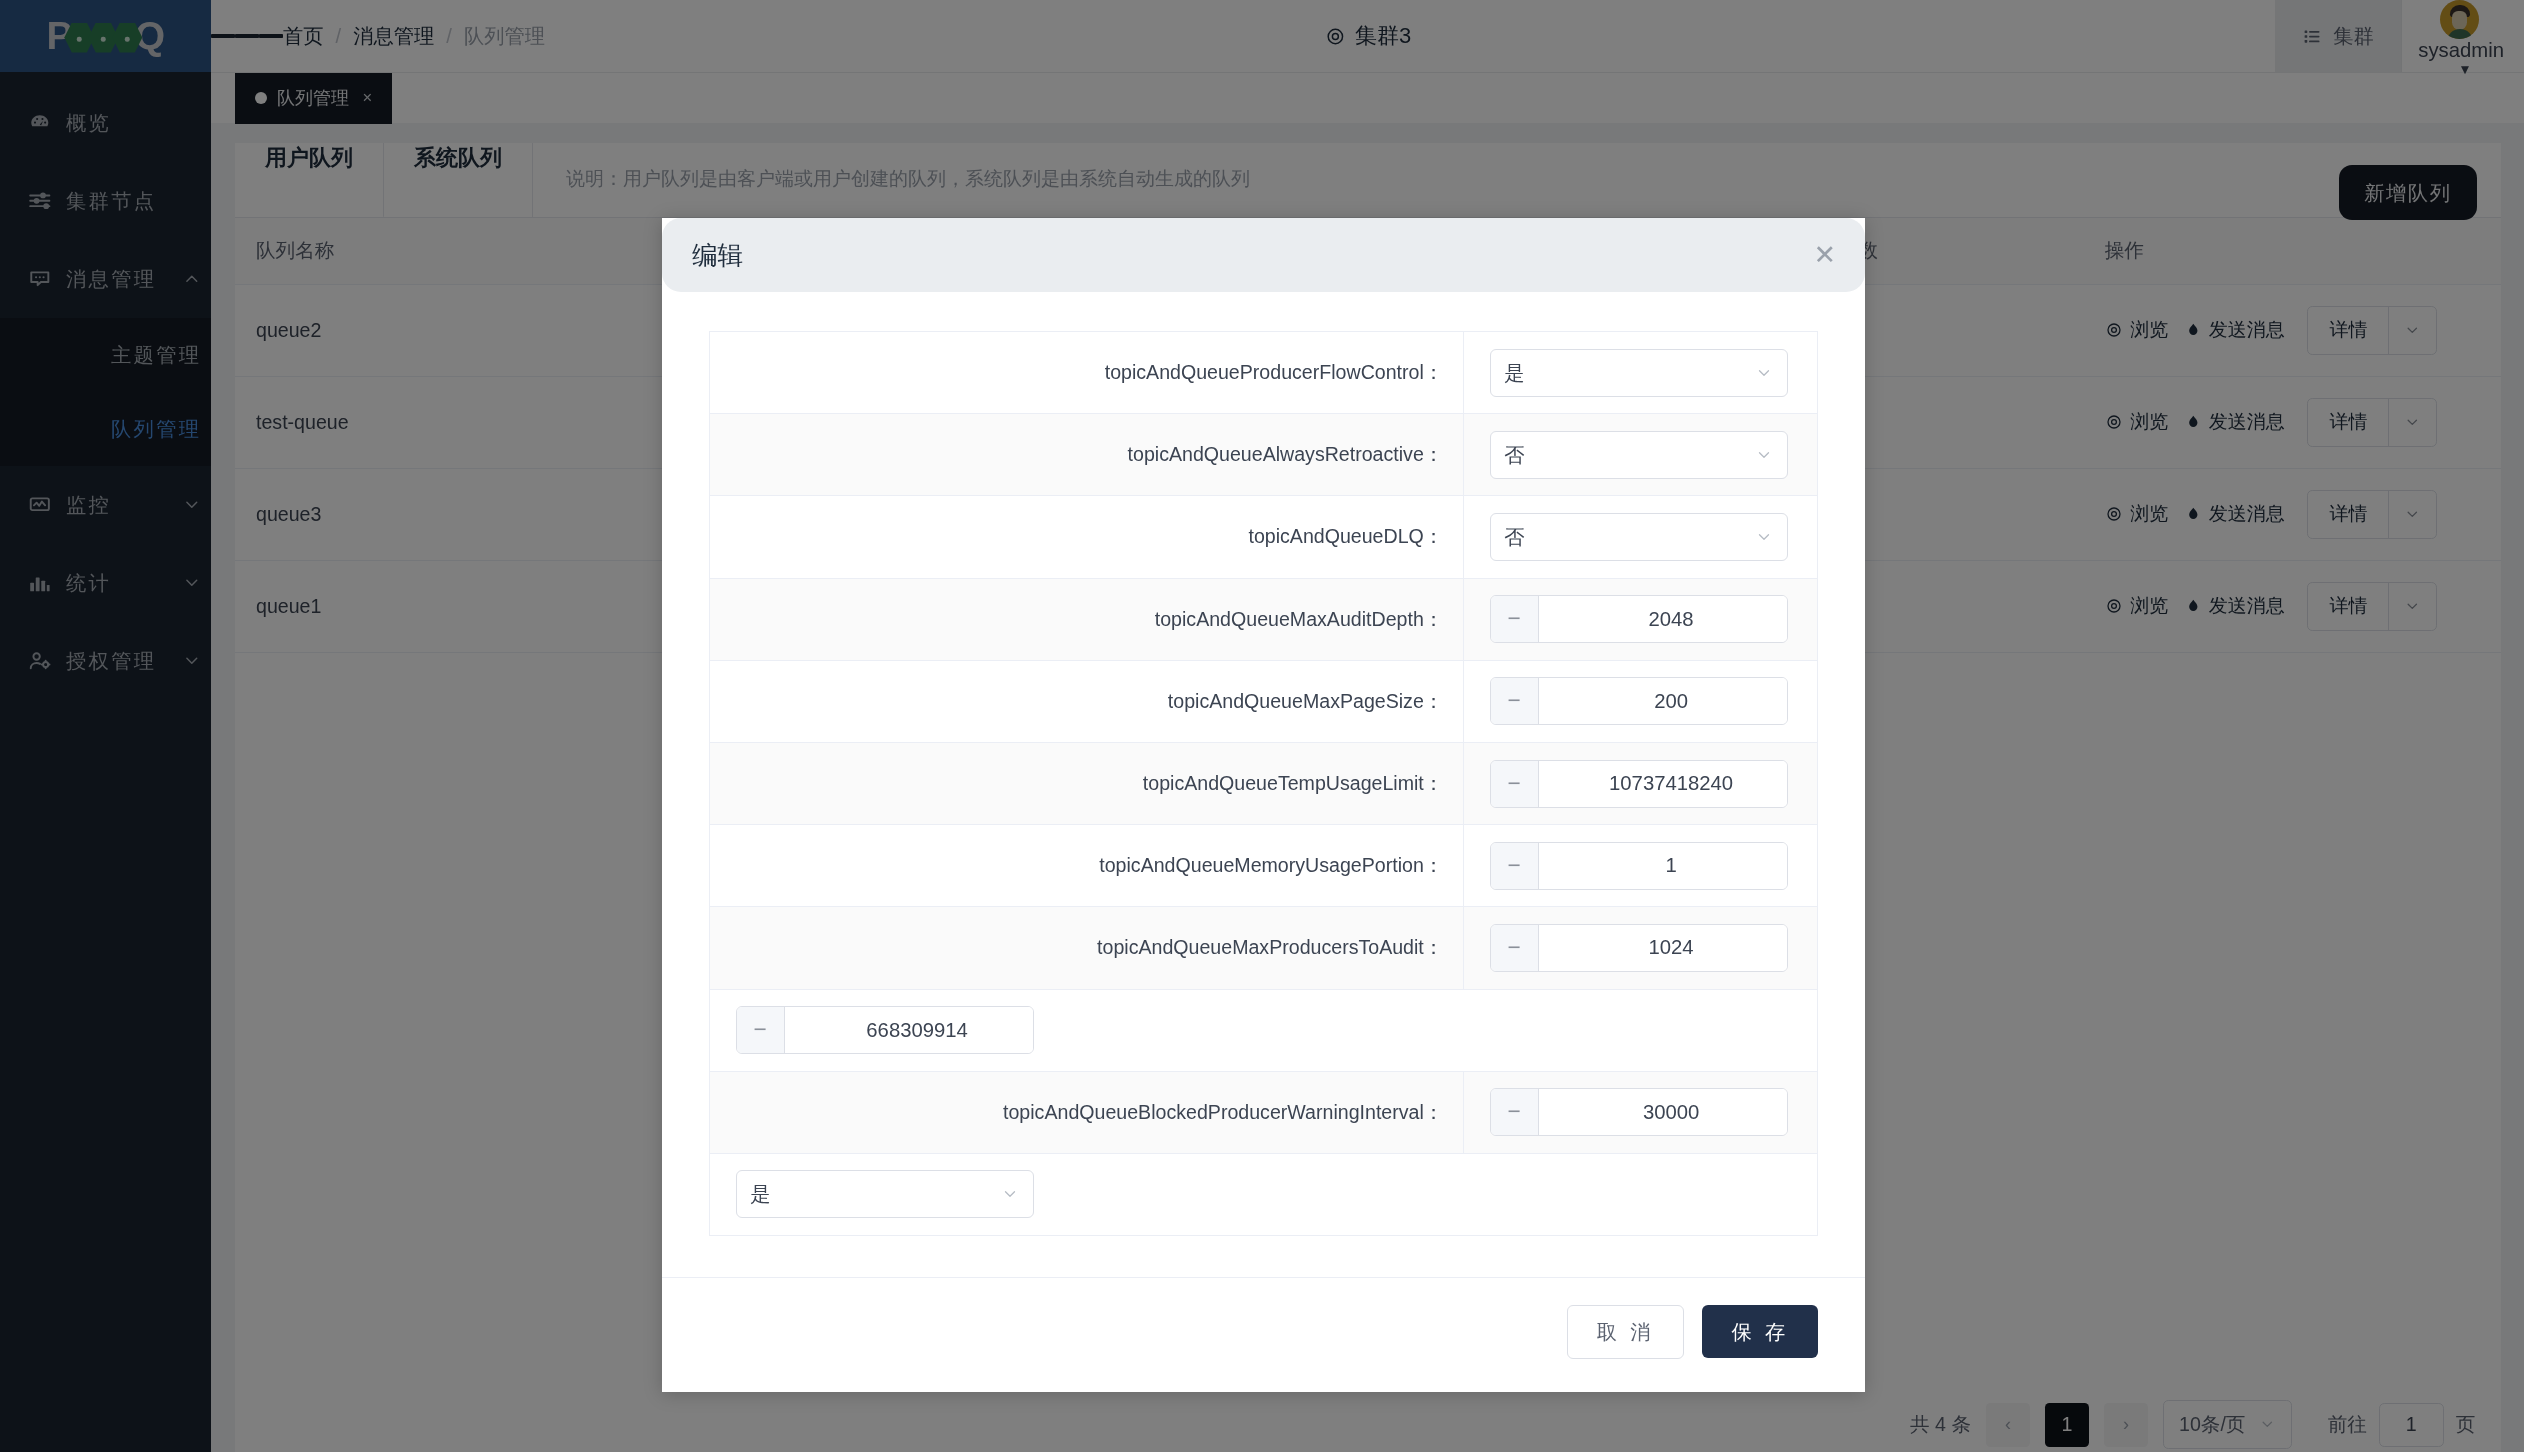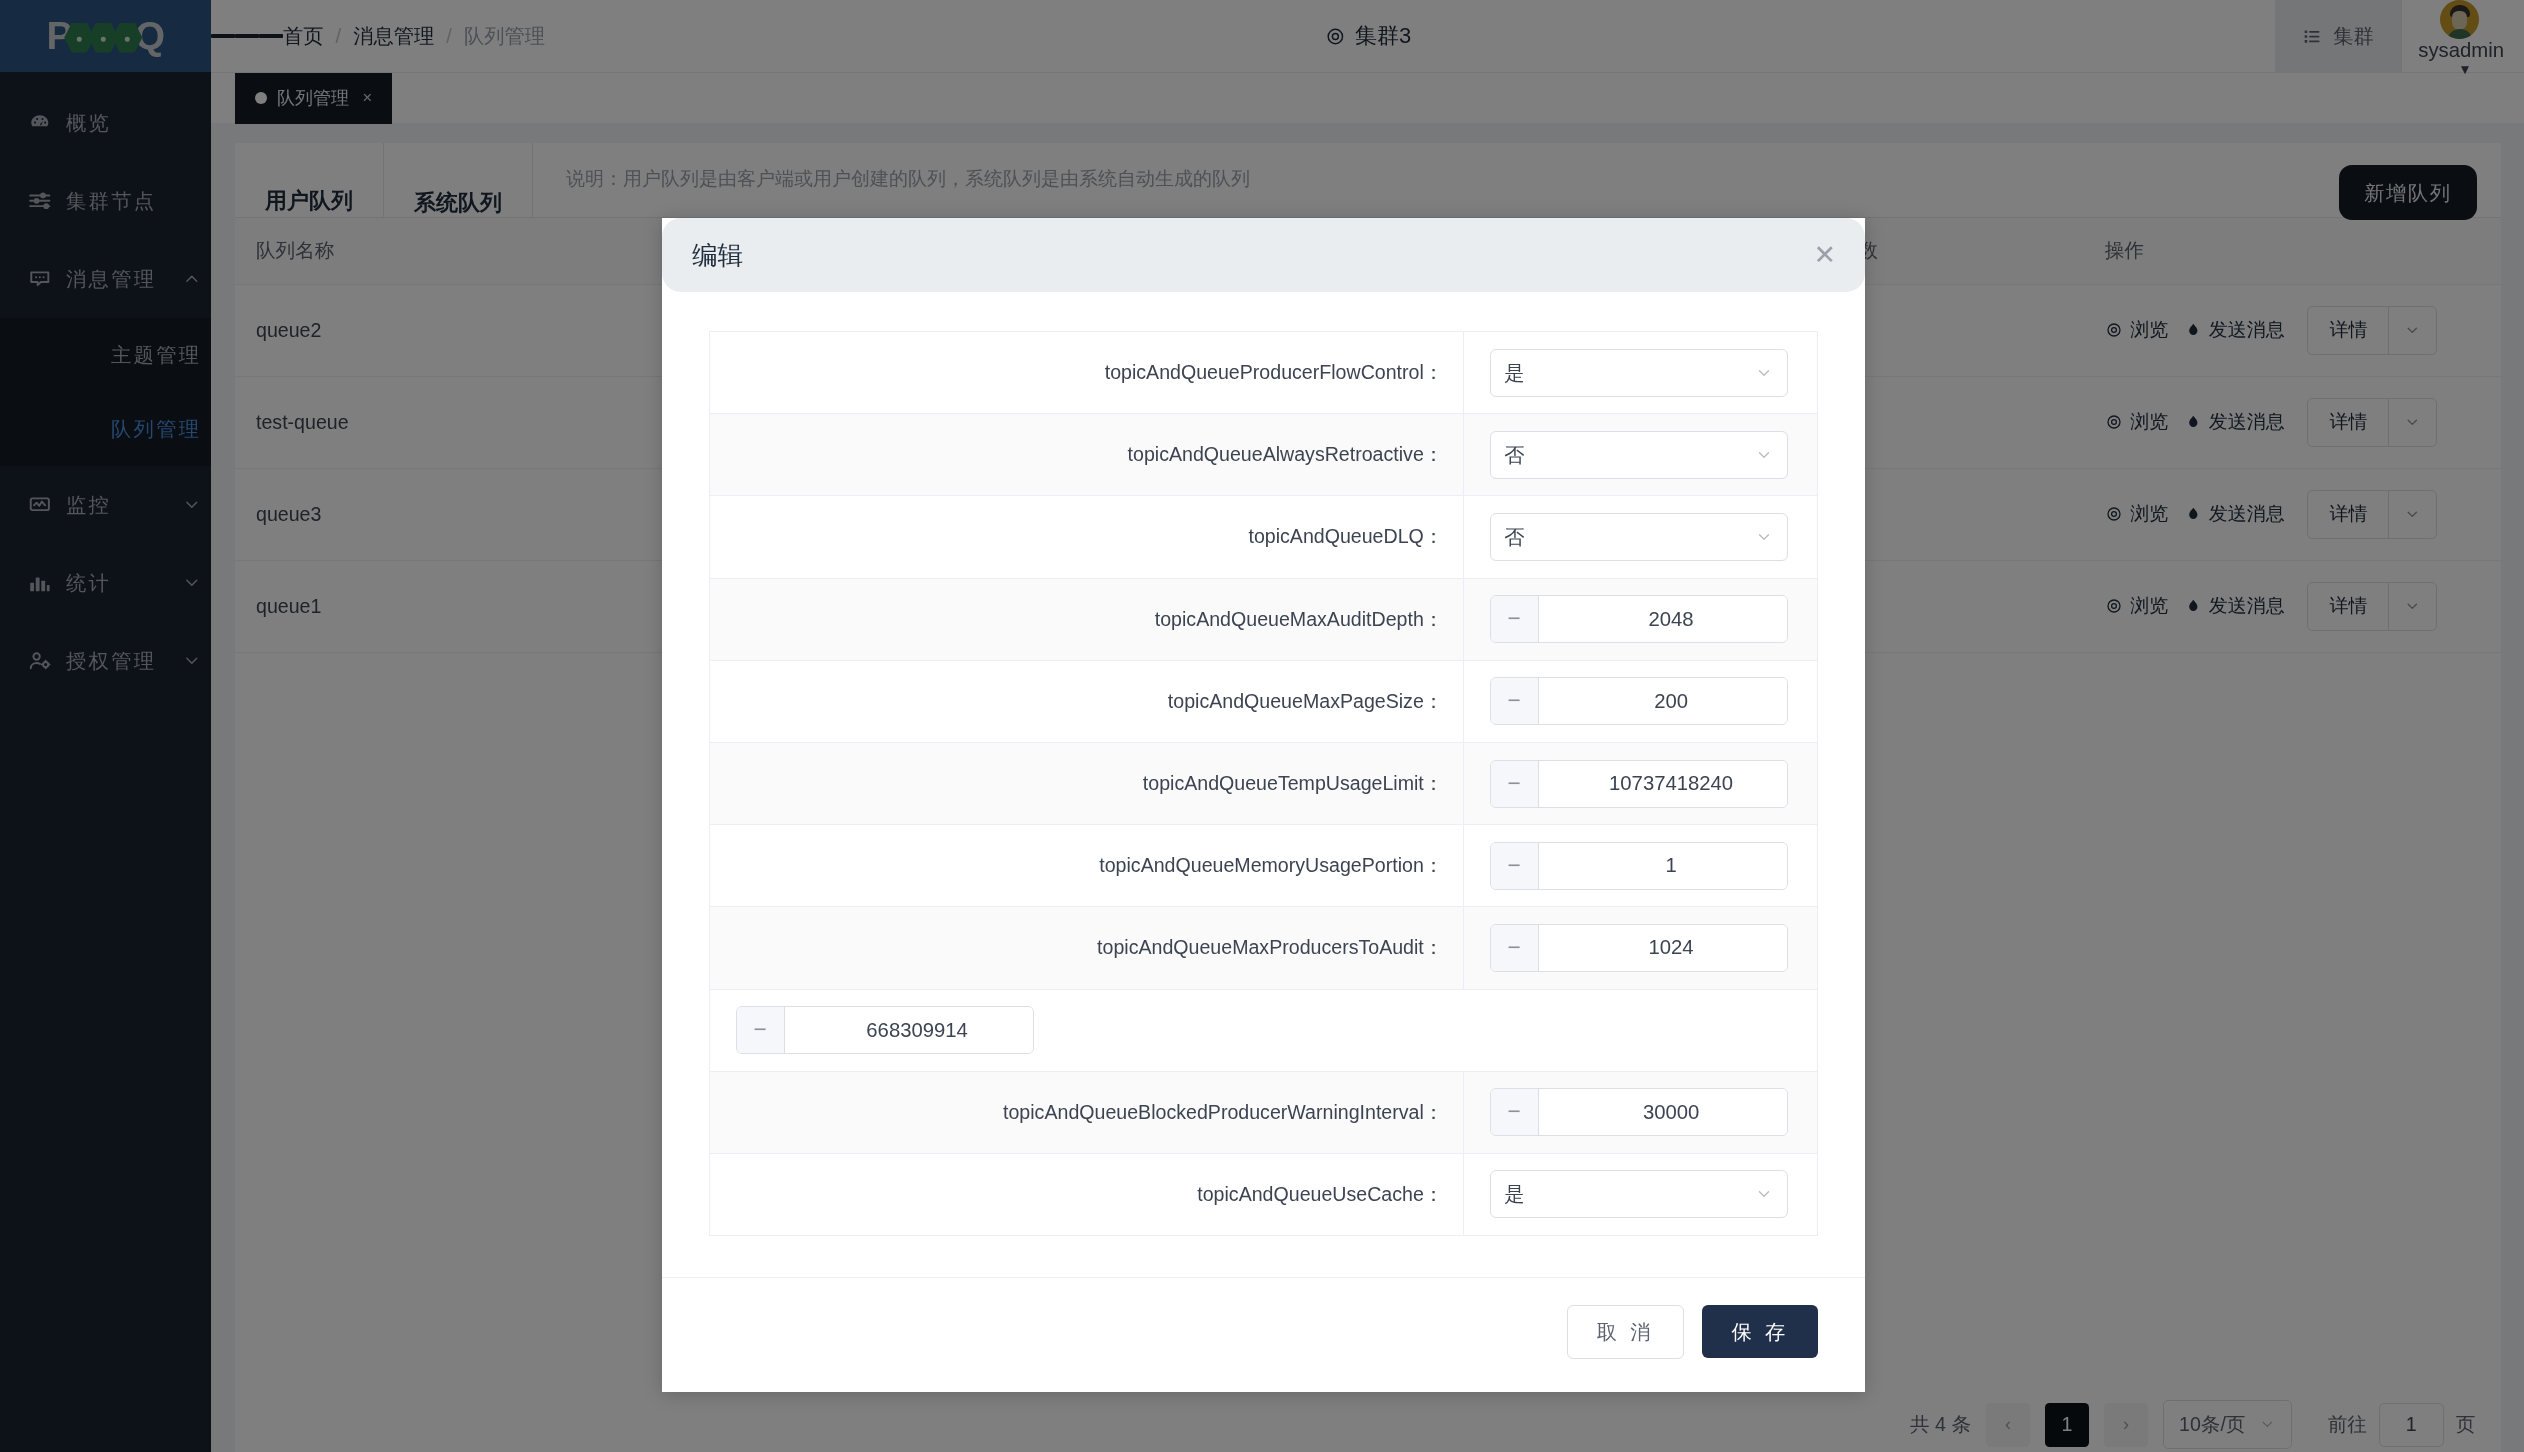--- a/index.html
+++ b/index.html
@@ -98,21 +98,21 @@
   .tag .dot { width: 12px; height: 12px; border-radius: 50%; background: #fff; }
   .tag .x { color: #cfd3d8; font-size: 16.6px; margin-left: 3px; }
 
   
   .content { flex: 1; padding: 19.6px 24px 0 24px; min-height: 0; }
   .card { background: #fff; height: 1332px; position: relative; }
 
   .tabs-row { display: flex; align-items: flex-end; height: 75px; padding-left: 0; position: relative; }
   .tabstrip { display: flex; align-items: stretch; }
   .tab {
-    display: flex; align-items: flex-end; justify-content: center;
+    display: flex; align-items: flex-start; justify-content: center;
     padding: 0 30px; height: 75px; font-size: 22px; font-weight: 700; color: #1f2d3d;
     border-right: 0.8px solid #e4e7ed; cursor: pointer; background: #fff;
   }
   .tab.active { border-bottom: 2.3px solid #fff; }
   .tab.inactive { color: #1f2d3d; }
   .tabs-underline { position: absolute; left: 0; right: 0; bottom: 0; height: 0.8px; background: #e4e7ed; }
   .tab-desc { font-size: 19px; color: #9aa1ab; margin-left: 33px; padding-bottom: 25.6px; align-self: flex-end; }
   .add-btn {
     position: absolute; right: 24px; top: 22.6px;
     background: #151b25; color: #e6e8eb; border: none; border-radius: 13px;
@@ -740,21 +740,20 @@
           <div class="form-field">
             <div class="spin">
               <span class="btn minus">−</span>
               <input class="val" type="text" value="30000" style="">
 
             </div>
           </div>
         </div>
 
         <div class="form-row">
-          <div class="form-label">topicAndQueueUseCache：</div>
           <div class="form-field">
             <div class="sel">
               <span>是</span>
               <span class="chev">
                   <svg width="18" height="18" viewBox="0 0 24 24" fill="none" stroke="currentColor" stroke-width="1.7" stroke-linecap="round" stroke-linejoin="round">
                     <polyline points="6 9 12 15 18 9"></polyline>
                   </svg>
                 </span>
             </div>
           </div>

